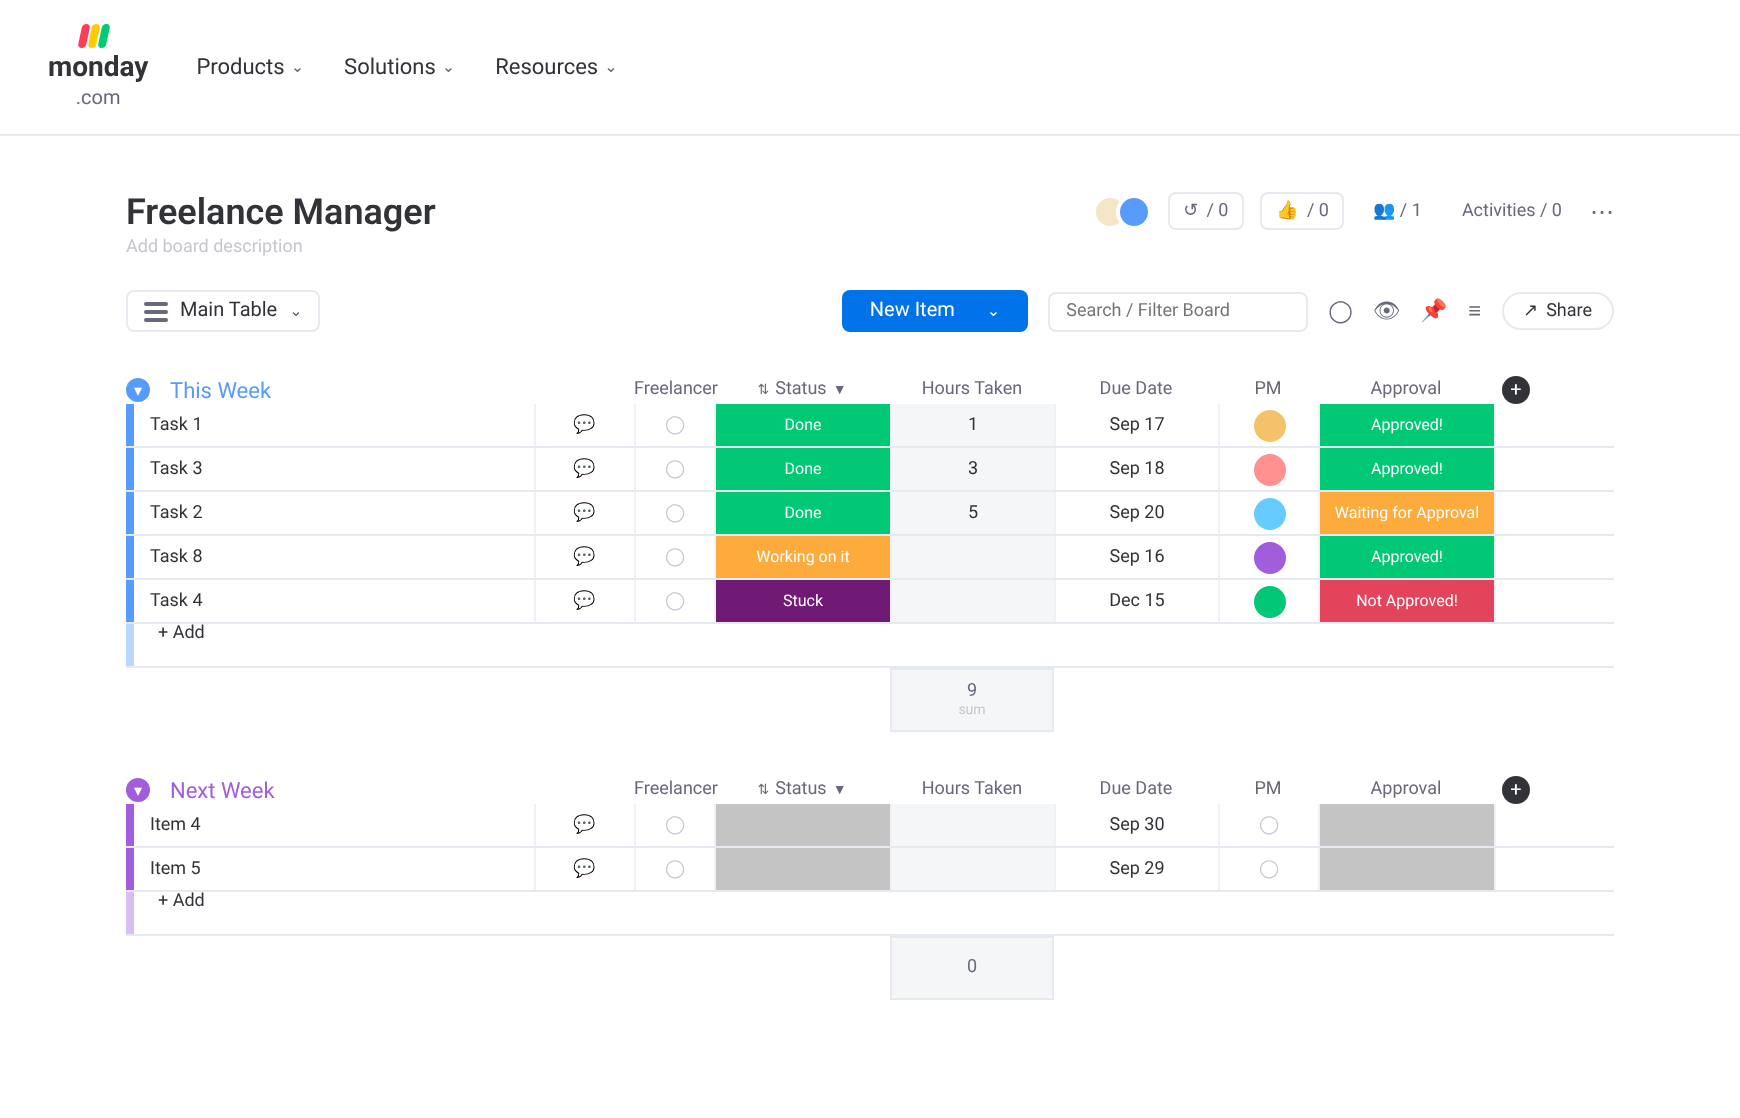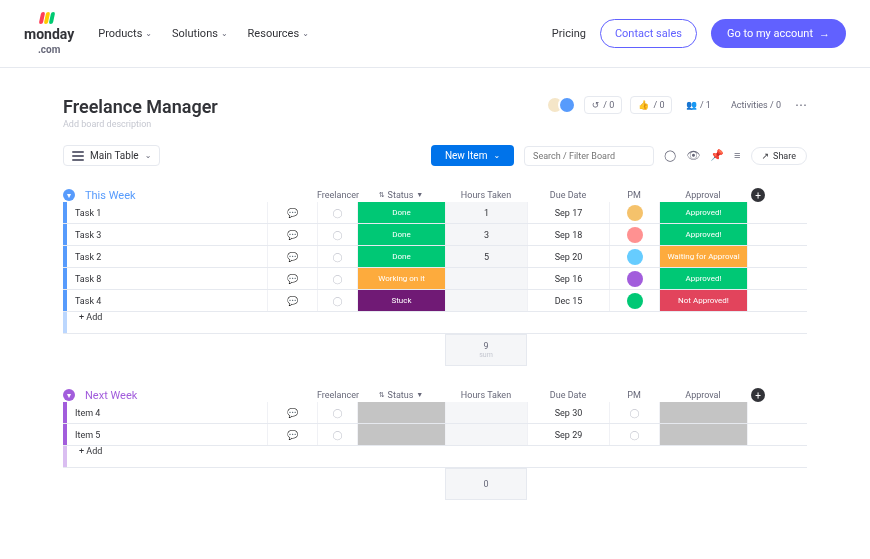--- a/index.html
+++ b/index.html
@@ -3,21 +3,21 @@
 <meta charset="utf-8">
 <style>
 * { margin: 0; padding: 0; box-sizing: border-box; font-family: -apple-system, BlinkMacSystemFont, "Segoe UI", Roboto, sans-serif; }
 body { background: #fff; color: #323338; font-size: 11px; }
 
 
 .topnav { display: flex; align-items: center; padding: 12px 24px; border-bottom: 1px solid #e6e9ef; }
 .logo { display: flex; align-items: center; gap: 2px; font-weight: 700; font-size: 14px; margin-right: 24px; flex-direction: column; }
 .logo-dots { display: flex; gap: 1px; margin-right: 4px; }
 .logo-dot { width: 4px; height: 12px; border-radius: 2px; transform: skewX(-12deg); }
-.d1 { background: #ff3d57; } .d2 { background: #ffcb00; } .d3 { background: #00ca72; } .logo-com { color: #676879; font-size: 10px; font-weight: 700; }
+.d1 { background: #ff3d57; } .d2 { background: #ffcb00; } .d3 { background: #00ca72; } .logo-com { color: #676879; font-size: 10px; font-weight: 400; }
 .nav-links { display: flex; gap: 20px; font-size: 11px; color: #323338; }
 .nav-item { display: flex; align-items: center; gap: 3px; cursor: pointer; }
 .chev { font-size: 8px; color: #676879; }
 .nav-right { margin-left: auto; display: flex; align-items: center; gap: 14px; font-size: 11px; }
 .contact-btn { border: 1px solid #6161ff; color: #6161ff; background: #fff; padding: 7px 14px; border-radius: 18px; cursor: pointer; font-size: 11px; }
 .goto-btn { background: #6161ff; color: #fff; border: none; padding: 8px 16px; border-radius: 18px; cursor: pointer; font-size: 11px; display: flex; align-items: center; gap: 6px; }
 
 
 .board-wrap { max-width: 760px; margin: 28px auto 0; padding: 0 8px; }
 .board-header { display: flex; align-items: flex-start; justify-content: space-between; }
@@ -29,21 +29,21 @@
 .avatar:first-child { background: #f5e6c8; margin-left: 0; }
 .meta-pill { display: flex; align-items: center; gap: 4px; border: 1px solid #e6e9ef; border-radius: 4px; padding: 3px 7px; font-size: 9px; color: #676879; }
 .meta-plain { font-size: 9px; color: #676879; padding: 3px 6px; }
 .dots3 { color: #676879; cursor: pointer; font-size: 12px; }
 
 .toolbar { display: flex; align-items: center; margin-top: 16px; gap: 10px; }
 .mt-pill { display: flex; align-items: center; gap: 6px; border: 1px solid #e6e9ef; border-radius: 4px; padding: 4px 8px; font-size: 10px; }
 .mt-icon { width: 12px; height: 10px; display: flex; flex-direction: column; justify-content: space-between; }
 .mt-icon span { height: 2px; background: #676879; border-radius: 1px; }
 .spacer { flex: 1; }
-.new-item { background: #0073ea; color: #fff; border: none; border-radius: 4px; padding: 5px 14px; font-size: 10px; display: flex; align-items: center; gap: 6px; cursor: pointer; }
+.new-item { background: #0073ea; color: #fff; border: none; border-radius: 4px; padding: 5px 14px; font-size: 10px; display: flex; align-items: center; gap: 16px; cursor: pointer; }
 .search-box { border: 1px solid #e6e9ef; border-radius: 4px; padding: 4px 8px; width: 130px; font-size: 9px; color: #c5c7d0; }
 .tool-ico { color: #676879; cursor: pointer; font-size: 11px; }
 .share-btn { display: flex; align-items: center; gap: 4px; border: 1px solid #e6e9ef; border-radius: 12px; padding: 3px 10px; font-size: 9px; color: #323338; cursor: pointer; }
 
 
 .group { margin-top: 22px; }
 .group-hdr { display: grid; grid-template-columns: 18px 186px 50px 40px 88px 82px 82px 50px 88px 18px; align-items: center; gap: 0; font-size: 9px; color: #676879; }
 .g-toggle { width: 12px; height: 12px; border-radius: 50%; display: flex; align-items: center; justify-content: center; color: #fff; font-size: 8px; }
 .g-blue { background: #579bfc; } .g-purple { background: #a25ddc; }
 .group-name { font-size: 11px; padding-left: 4px; }
@@ -100,28 +100,20 @@
       </div>
     <div class="nav-item">
         <span>Solutions</span>
         <span class="chev">⌄</span>
       </div>
     <div class="nav-item">
         <span>Resources</span>
         <span class="chev">⌄</span>
       </div>
   </div>
-  <div class="nav-right">
-    <span>Pricing</span>
-    <button class="contact-btn">Contact sales</button>
-    <button class="goto-btn">
-        <span>Go to my account</span>
-        <span>→</span>
-      </button>
-  </div>
 </div>
 
 <div class="board-wrap">
 
   <div class="board-header">
     <div>
       <div class="board-title">Freelance Manager</div>
       <div class="board-desc">Add board description</div>
     </div>
     <div class="header-meta">

